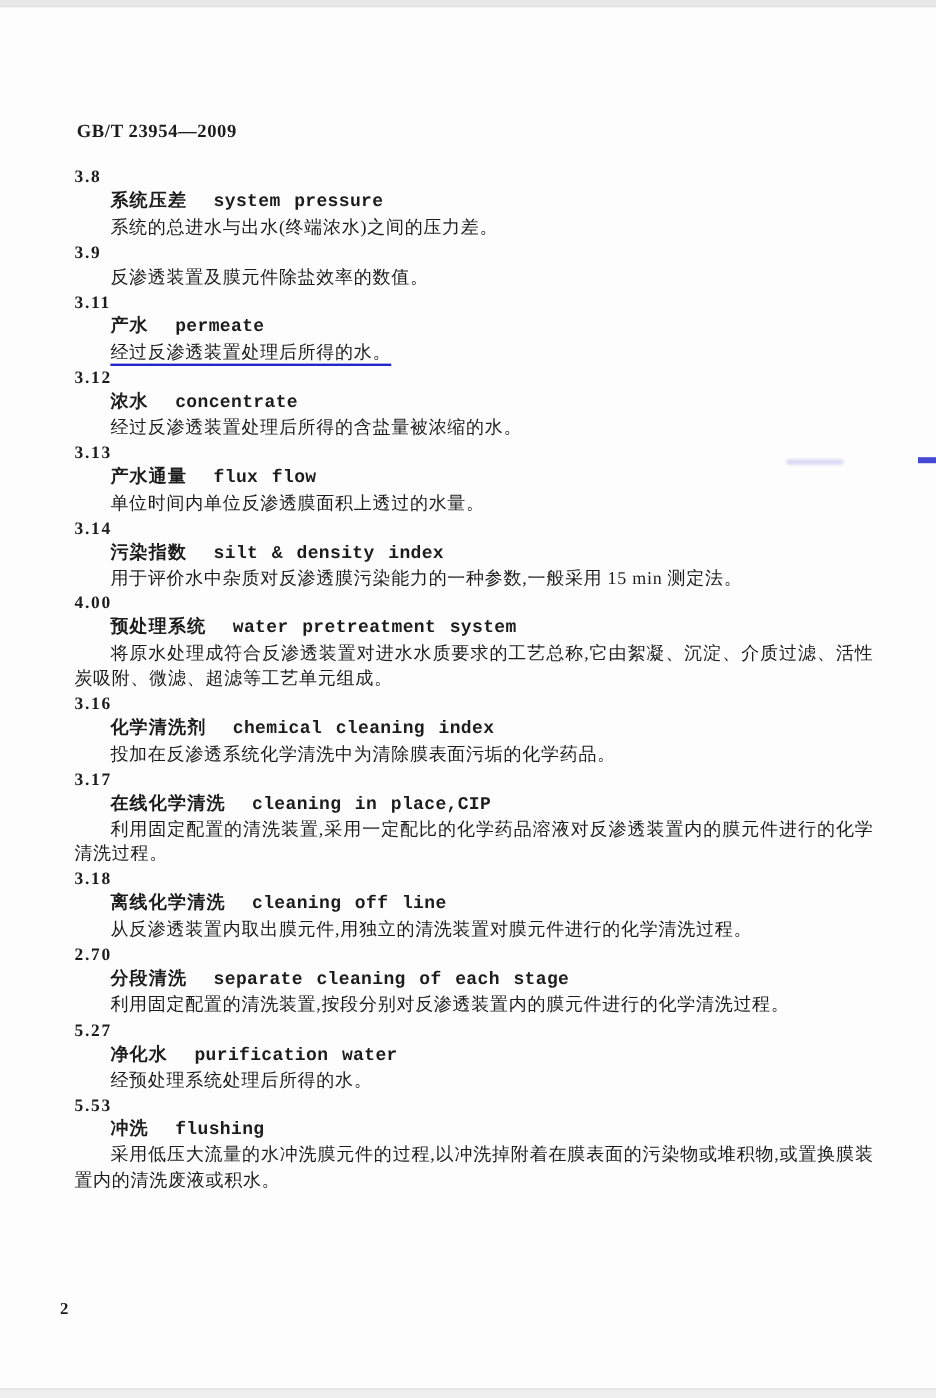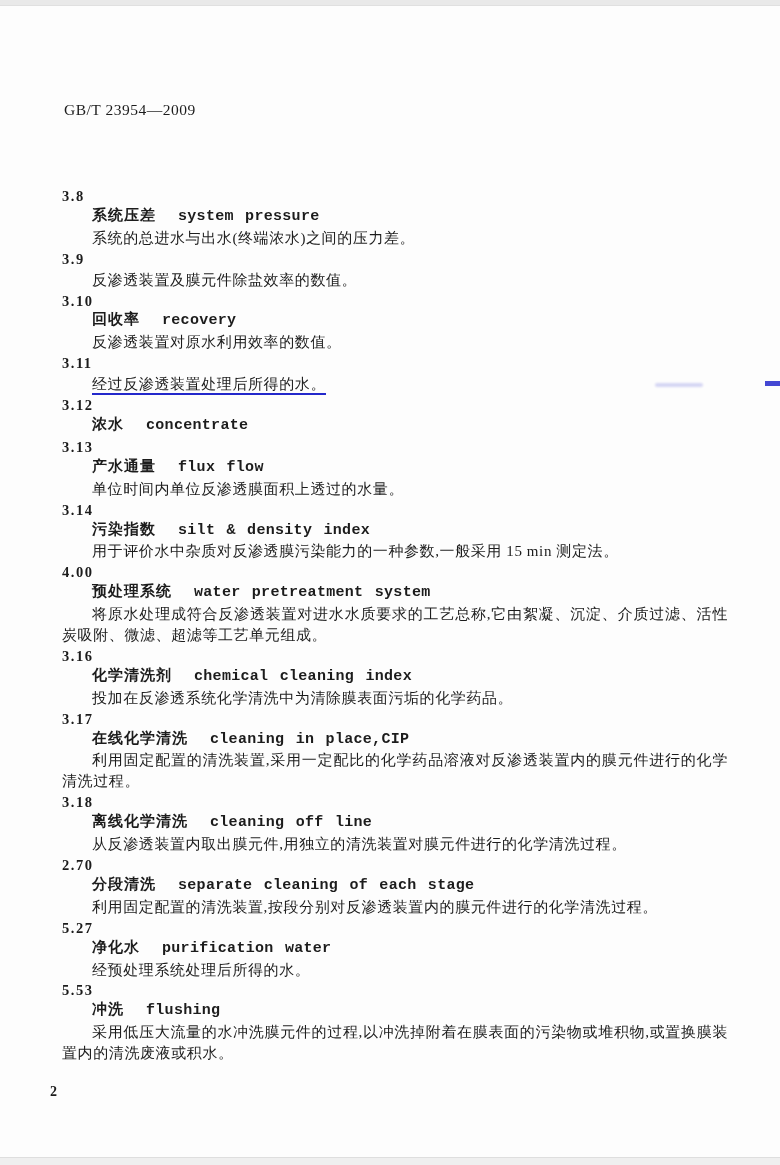--- a/index.html
+++ b/index.html
@@ -23,30 +23,29 @@
     background: var(--edge-strip, #e9e9e9);
   }
   .edge-strip.top { top: 0; height: 5px; border-bottom: 1px solid #e0e0e0; }
   .edge-strip.bottom { bottom: 0; height: 7px; border-top: 1px solid #dedede; background: #efefef; }
 
   .doc-header {
     position: absolute;
     top: 101px;
     left: 64px;
     font-size: 15.5px;
-    font-weight: normal;
+    font-weight: bold;
     letter-spacing: 0.5px;
   }
 
   .sections {
     position: absolute;
     top: 138px;
     left: 62px;
     right: 52px;
-    margin-top: 48px;
   }
   .term-section {
     font-size: 15px;
     line-height: 20.9px;
   }
   .sec-number {
     font-size: 14.5px;
     font-weight: 600;
     letter-spacing: 1.5px;
   }
@@ -118,38 +117,35 @@
       <span class="term-zh">系统压差</span><span class="term-en">system pressure</span>
     </div>
     <p class="definition"><span class="def-text">系统的总进水与出水(终端浓水)之间的压力差。</span></p>
   </section>
 
   <section class="term-section">
     <div class="sec-number">3.9</div>
     <p class="definition"><span class="def-text">反渗透装置及膜元件除盐效率的数值。</span></p>
   </section>
 
-  <section class="term-section">
-    <div class="sec-number">3.10</div>
-    <div class="term-line">
-      <span class="term-zh">回收率</span><span class="term-en">recovery</span>
-    </div>
-    <p class="definition"><span class="def-text">反渗透装置对原水利用效率的数值。</span></p>
-  </section>
 
   <section class="term-section">
     <div class="sec-number">3.11</div>
+    <div class="term-line">
+      <span class="term-zh">产水</span><span class="term-en">permeate</span>
+    </div>
     <p class="definition"><span class="def-text underlined">经过反渗透装置处理后所得的水。</span></p>
   </section>
 
   <section class="term-section">
     <div class="sec-number">3.12</div>
     <div class="term-line">
       <span class="term-zh">浓水</span><span class="term-en">concentrate</span>
     </div>
+    <p class="definition"><span class="def-text">经过反渗透装置处理后所得的含盐量被浓缩的水。</span></p>
   </section>
 
   <section class="term-section">
     <div class="sec-number">3.13</div>
     <div class="term-line">
       <span class="term-zh">产水通量</span><span class="term-en">flux flow</span>
     </div>
     <p class="definition"><span class="def-text">单位时间内单位反渗透膜面积上透过的水量。</span></p>
   </section>
 

